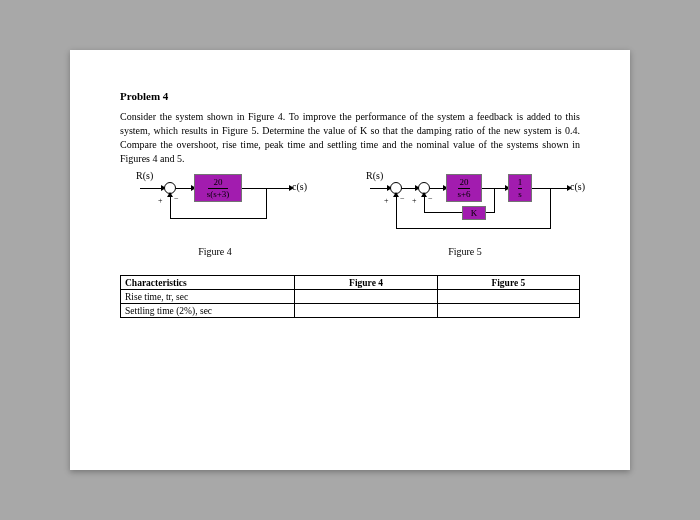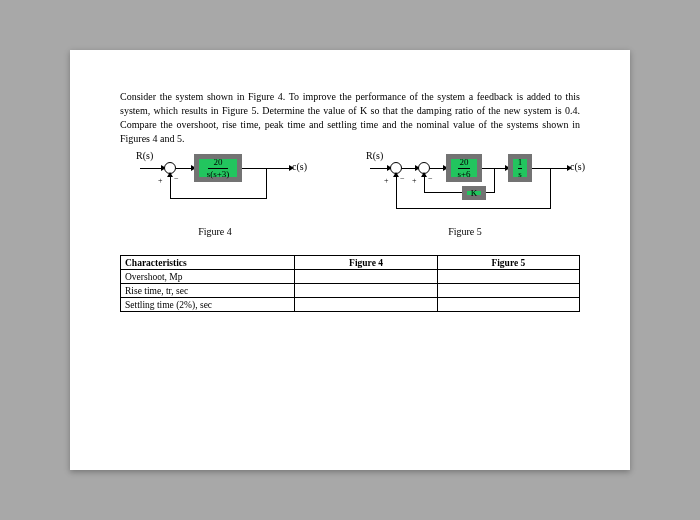--- a/index.html
+++ b/index.html
@@ -25,38 +25,39 @@
     .title { font-weight: bold; font-size: 11px; margin-bottom: 8px; }
     .body-text { font-size: 10px; line-height: 1.4; text-align: justify; }
     .figures-row { display: flex; justify-content: space-between; align-items: flex-start; margin-bottom: 6px; }
     .figure-block { display: flex; flex-direction: column; align-items: center; }
     .fig4 { width: 190px; }
     .fig5 { width: 230px; }
     .fig-caption { font-size: 10px; margin-top: 10px; text-align: center; }
     
     .diagram { position: relative; height: 70px; margin-left: 32px; }
     .lbl { position: absolute; font-size: 10px; }
-    .box { position: absolute; border: 5px solid #737373; background: #22c55e; text-align: center; font-size: 10px; display: flex; align-items: center; justify-content: center; }
+    .box { position: absolute; border: 1px solid #737373; background: #a21caf; text-align: center; font-size: 10px; display: flex; align-items: center; justify-content: center; }
     .sum { position: absolute; width: 12px; height: 12px; border: 1px solid #000; border-radius: 50%; background: #fff; }
     .line { position: absolute; background: #000; }
     .arrow-r::after { content: ""; position: absolute; right: -4px; top: -3px; border-left: 5px solid #000; border-top: 3px solid transparent; border-bottom: 3px solid transparent; }
     .arrow-u::after { content: ""; position: absolute; top: -4px; left: -3px; border-bottom: 5px solid #000; border-left: 3px solid transparent; border-right: 3px solid transparent; }
     .frac { display: flex; flex-direction: column; align-items: center; line-height: 1; font-size: 9px; }
     .frac .bar { width: 90%; height: 1px; background: #000; margin: 1px 0; }
     
     table { border-collapse: collapse; width: 100%; margin-top: 18px; font-size: 9.5px; }
     th, td { border: 1px solid #000; padding: 1px 4px; text-align: left; height: 14px; }
     th { font-weight: bold; }
     th.center { text-align: center; }
   </style>
 </head>
 <body>
 
 <div class="page">
 
+  <div class="title">Problem 4</div>
   <div class="body-text">Consider the system shown in Figure 4. To improve the performance of the system a feedback is added to this system, which results in Figure 5. Determine the value of K so that the damping ratio of the new system is 0.4. Compare the overshoot, rise time, peak time and settling time and the nominal value of the systems shown in Figures 4 and 5.</div>
 
   <div class="figures-row">
 
     <div class="figure-block fig4">
       <div class="diagram" style="width:190px">
         <span class="lbl" style="left:0;top:4px">R(s)</span>
         <div class="line arrow-r" style="left:4px;top:22px;width:22px;height:1px"></div>
         <div class="sum" style="left:28px;top:16px"></div>
         <span class="lbl" style="left:22px;top:30px;font-size:8px">+</span>
@@ -125,25 +126,20 @@
   </div>
 
   <table>
     <tbody>
         <tr>
       <th style="width:38%">Characteristics</th>
       <th class="center" style="width:31%">Figure 4</th>
       <th class="center" style="width:31%">Figure 5</th>
     </tr>
     <tr>
-          <td>Overshoot, Mp</td>
-          <td></td>
-          <td></td>
-        </tr>
-    <tr>
           <td>Rise time, tr, sec</td>
           <td></td>
           <td></td>
         </tr>
     <tr>
           <td>Settling time (2%), sec</td>
           <td></td>
           <td></td>
         </tr>
   </tbody>

